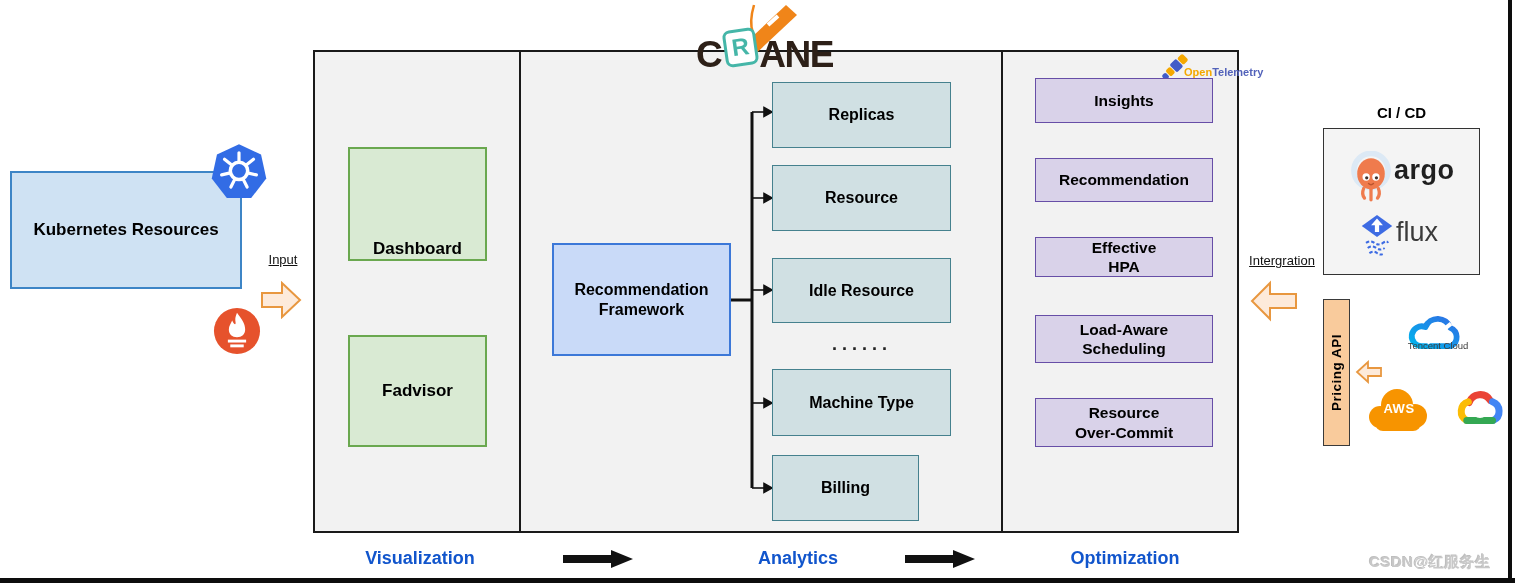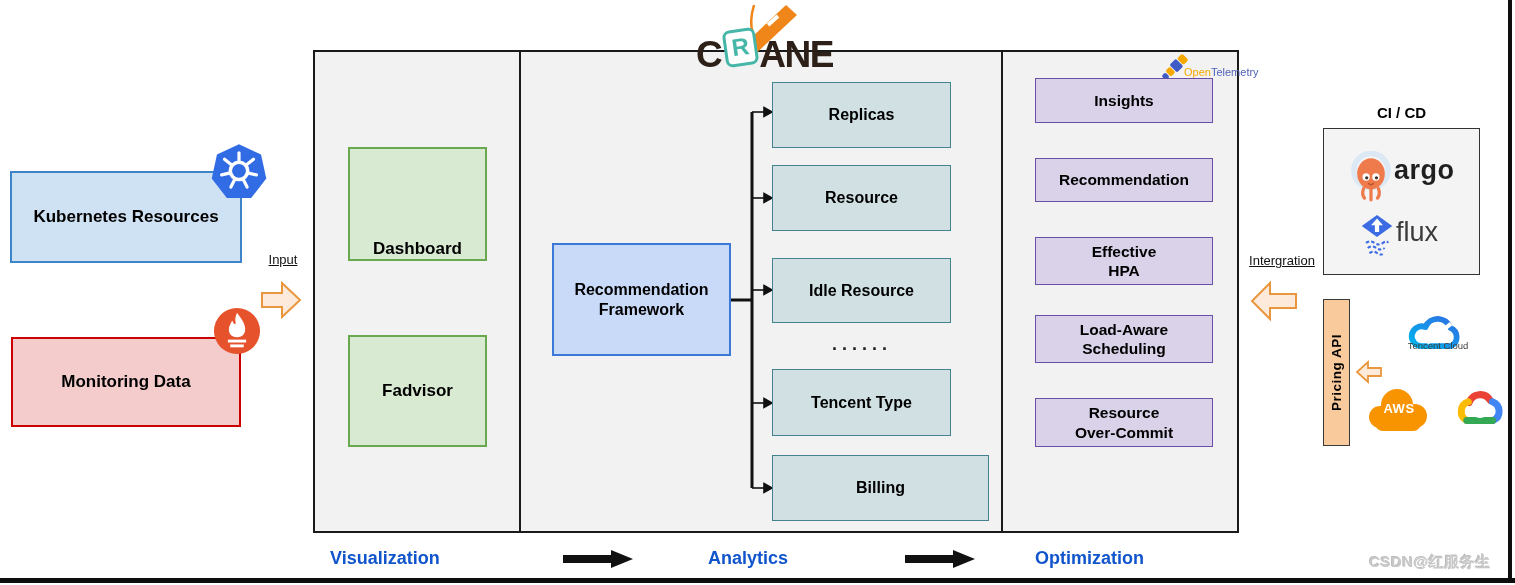--- a/index.html
+++ b/index.html
@@ -17,21 +17,21 @@
   .box-mon{background:#f4cccc;border:2px solid #cc0000;font-size:17px;}
   .box-green{background:#d9ead3;border:2px solid #6aa84f;font-size:17px;}
   .box-blue{background:#c9daf8;border:2px solid #3c78d8;font-size:16px;}
   .box-teal{background:#d0e0e3;border:1.5px solid #45818e;font-size:16px;}
   .box-purple{background:#d9d2e9;border:1.5px solid #674ea7;font-size:15.5px;text-align:center;}
   .container{
     position:absolute;left:313px;top:50px;width:926px;height:483px;
     background:#f2f2f2;border:2px solid #1a1a1a;box-sizing:border-box;
   }
   .divider{position:absolute;top:50px;width:2px;height:483px;background:#1a1a1a;}
-  .flow-label{position:absolute;top:548px;font-size:18px;font-weight:bold;color:#1155cc;width:180px;}
+  .flow-label{position:absolute;top:548px;font-size:18px;font-weight:bold;color:#1155cc;text-align:center;width:180px;}
   .small-label{position:absolute;font-size:13px;color:#111;text-decoration:underline;}
   .ellipsis-dots{position:absolute;left:802px;top:334px;width:120px;text-align:center;
     font-size:18px;font-weight:bold;letter-spacing:5px;color:#222;}
   .pricing-box{
     position:absolute;left:1323px;top:299px;width:27px;height:147px;background:#f9cb9c;
     border:1.5px solid #3a3a3a;display:flex;align-items:center;justify-content:center;box-sizing:border-box;
   }
   .pricing-box span{writing-mode:vertical-rl;transform:rotate(180deg);font-weight:bold;font-size:13.5px;letter-spacing:.5px;}
   .cicd-title{position:absolute;left:1323px;top:104px;width:157px;text-align:center;font-weight:bold;font-size:15px;}
   .cicd-box{position:absolute;left:1323px;top:128px;width:157px;height:147px;background:#f4f4f4;
@@ -42,21 +42,21 @@
   .aws-label{position:absolute;left:1374px;top:401px;width:50px;text-align:center;font-size:13px;font-weight:bold;color:#fff;letter-spacing:.5px;}
   .crane-logo{position:absolute;left:692px;top:4px;width:145px;height:66px;}
   .crane-text{position:absolute;left:4px;bottom:0;display:flex;align-items:flex-end;
     font-weight:900;font-size:37px;letter-spacing:-1.5px;color:#2d2018;line-height:.85;}
   .crane-badge{
     display:flex;align-items:center;justify-content:center;width:27px;height:31px;margin:0 2px 4px 3px;
     border:3.5px solid #45b6a8;border-radius:7px;background:#fff;color:#45b6a8;
     font-size:24px;font-weight:900;letter-spacing:0;transform:rotate(-8deg);
   }
   .ot-logo{position:absolute;left:1156px;top:49px;width:110px;height:36px;display:flex;align-items:flex-end;}
-  .ot-text{font-size:11px;font-weight:normal;margin:0 0 7px -10px;white-space:nowrap;}
+  .ot-text{font-size:11px;font-weight:bold;margin:0 0 7px -10px;white-space:nowrap;}
   .ot-open{color:#f5a800;}
   .ot-tel{color:#5262ba;}
   .watermark{
     position:absolute;left:1352px;top:553px;width:156px;text-align:center;font-size:15px;font-weight:bold;
     color:#c8c8c8;text-shadow:1px 1px 0 rgba(255,255,255,.95),-1px -1px 0 rgba(110,110,110,.45);
     letter-spacing:.5px;
   }
   .edge-right{position:absolute;left:1508px;top:0;width:4px;height:582px;background:#0d0d0d;}
   .edge-bottom{position:absolute;left:0;top:578px;width:1515px;height:5px;background:#0d0d0d;}
   svg{display:block;}
@@ -80,40 +80,37 @@
       <path d="M62 1 C 59 11 58 21 61 29" fill="none" stroke="#f08519" stroke-width="2.5"></path>
       <path d="M61 29 q -5 4 0 8 q 5 3 6 -3" fill="none" stroke="#f08519" stroke-width="2.5"></path>
     </svg>
     <div class="crane-text">
       <span>C</span>
       <span class="crane-badge">R</span>
       <span>ANE</span>
     </div>
   </div>
 
-  <div class="box box-k8s" style="left:10px;top:171px;width:232px;height:92px;">
+  <div class="box box-k8s" style="left:10px;top:171px;width:232px;height:118px;">
     <span>Kubernetes Resources</span>
   </div>
   <svg class="abs" style="left:210px;top:143px;" width="58" height="58" viewBox="0 0 100 100">
     <polygon points="50,2 88,20 97,61 71,95 29,95 3,61 12,20" fill="#326ce5"></polygon>
     <g stroke="#fff" stroke-width="5.5" stroke-linecap="round">
       <line x1="50" y1="48" x2="50" y2="17"></line>
       <line x1="50" y1="48" x2="75" y2="28"></line>
       <line x1="50" y1="48" x2="80" y2="55"></line>
       <line x1="50" y1="48" x2="64" y2="76"></line>
       <line x1="50" y1="48" x2="36" y2="76"></line>
       <line x1="50" y1="48" x2="20" y2="55"></line>
       <line x1="50" y1="48" x2="25" y2="28"></line>
     </g>
     <circle cx="50" cy="48" r="15" fill="#326ce5" stroke="#fff" stroke-width="6"></circle>
   </svg>
 
-  <div class="box box-mon" style="left:11px;top:337px;width:230px;height:90px;">
-    <span>Monitoring Data</span>
-  </div>
   <svg class="abs" style="left:213px;top:307px;" width="48" height="48" viewBox="0 0 100 100">
     <circle cx="50" cy="50" r="48" fill="#e6522c"></circle>
     <path d="M50 12 C 59 25 67 33 67 47 C 67 57 60 63 50 63 C 40 63 33 57 33 47 C 33 39 37 35 40 28 C 43 36 48 39 47 32 C 46 26 46 21 50 12 Z" fill="#fff"></path>
     <rect x="31" y="68" width="38" height="6" fill="#fff"></rect>
     <rect x="36" y="78" width="28" height="6" fill="#fff"></rect>
   </svg>
 
   <div class="small-label" style="left:258px;top:252px;width:50px;text-align:center;">Input</div>
   <svg class="abs" style="left:260px;top:281px;" width="42" height="38" viewBox="0 0 42 38">
     <polygon points="2,12 22,12 22,2 40,19 22,36 22,26 2,26" fill="#fdeada" stroke="#e8973f" stroke-width="2"></polygon>
@@ -154,23 +151,23 @@
     <span>Replicas</span>
   </div>
   <div class="box box-teal" style="left:772px;top:165px;width:179px;height:66px;">
     <span>Resource</span>
   </div>
   <div class="box box-teal" style="left:772px;top:258px;width:179px;height:65px;">
     <span>Idle Resource</span>
   </div>
   <div class="ellipsis-dots">......</div>
   <div class="box box-teal" style="left:772px;top:369px;width:179px;height:67px;">
-    <span>Tencent Type</span>
-  </div>
-  <div class="box box-teal" style="left:772px;top:455px;width:217px;height:66px;">
+    <span>Machine Type</span>
+  </div>
+  <div class="box box-teal" style="left:772px;top:455px;width:147px;height:66px;">
     <span>Billing</span>
   </div>
 
   <div class="ot-logo">
     <svg width="38" height="36" viewBox="0 0 40 40">
       <g transform="translate(18,22) rotate(45)">
         <rect x="-3.5" y="9" width="7" height="6" rx="2" fill="#425cc7"></rect>
         <rect x="-4.5" y="1" width="9" height="7" rx="2" fill="#f5a800"></rect>
         <rect x="-6" y="-10" width="12" height="10" rx="2" fill="#425cc7"></rect>
         <rect x="-5" y="-19" width="10" height="8" rx="2" fill="#f5a800"></rect>
@@ -186,21 +183,21 @@
       <div>Insights</div>
         <div></div>
     </div>
   </div>
   <div class="box box-purple" style="left:1035px;top:158px;width:178px;height:44px;">
     <div>
       <div>Recommendation</div>
         <div></div>
     </div>
   </div>
-  <div class="box box-purple" style="left:1035px;top:237px;width:178px;height:48px;">
+  <div class="box box-purple" style="left:1035px;top:237px;width:178px;height:40px;">
     <div>
       <div>Effective</div>
         <div>HPA</div>
     </div>
   </div>
   <div class="box box-purple" style="left:1035px;top:315px;width:178px;height:48px;">
     <div>
       <div>Load-Aware</div>
         <div>Scheduling</div>
     </div>

